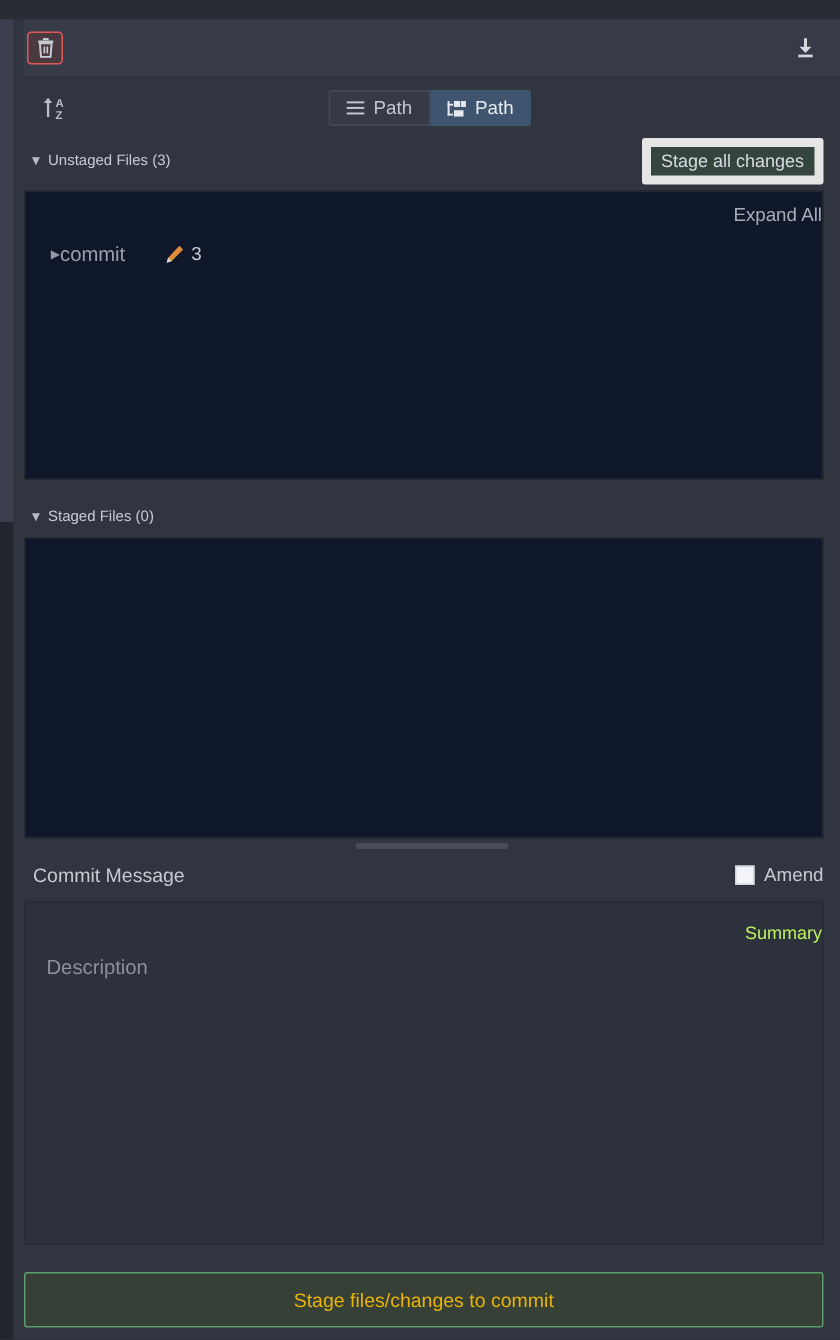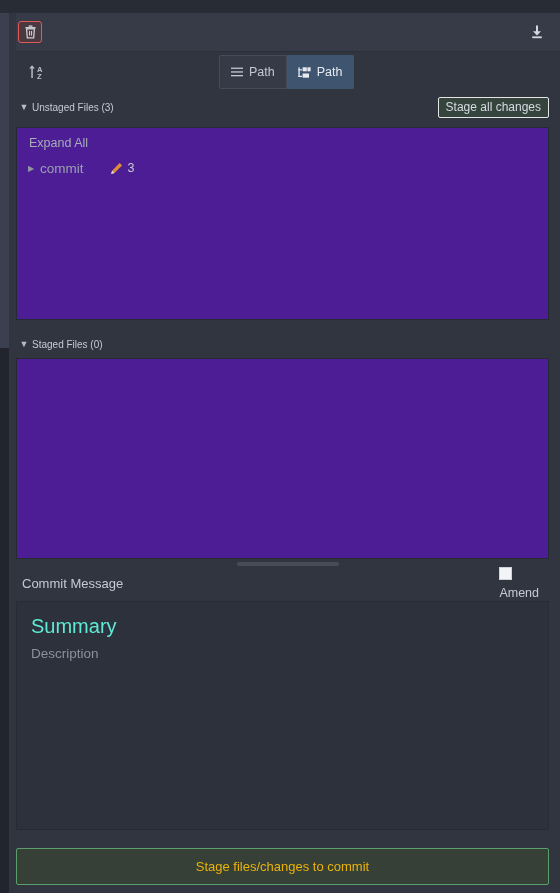--- a/index.html
+++ b/index.html
@@ -126,21 +126,21 @@
     left: 203px;
     display: flex;
     border-radius: 2px;
     overflow: hidden;
   }
   .seg {
     display: flex;
     align-items: center;
     gap: 6px;
     height: 24px;
-    padding: 16px 11px;
+    padding: 6px 11px;
     font-size: 12.5px;
     color: #c2c7d0;
     background: #353a46;
     border: 1px solid #454b59;
     box-sizing: border-box;
     cursor: pointer;
   }
   .seg.active {
     background: #3f546f;
     border-color: #3f546f;
@@ -168,33 +168,34 @@
     font-size: 10px;
     color: #c5cad3;
   }
   .stage-all-btn {
     position: absolute;
     right: 11px;
     padding: 2px 7px 3px;
     font-size: 12px;
     color: #d6dbe2;
     background: #35453d;
-    border: 1px solid #e5e5e5;
+    border: 6px solid #e5e5e5;
     border-radius: 2px;
     cursor: pointer;
   }
 
   
   .panel {
     position: absolute;
     left: 16px;
     right: 11px;
-    background: #4c1d95;
+    background: #0f172a;
     border: 1px solid #262a32;
     box-sizing: border-box;
+    text-align: right;
   }
   .expand-all {
     margin: 8px 0 0 12px;
     font-size: 12.5px;
     color: #a8adb7;
     cursor: pointer;
     display: inline-block;
   }
   .file-row {
     display: flex;
@@ -250,26 +251,25 @@
     display: flex;
     align-items: center;
     padding-left: 6px;
   }
   .commit-head .label {
     font-size: 13px;
     color: #c5cad3;
   }
   .amend-wrap {
     position: absolute;
-    right: 21px;
-    display: flex;
-    align-items: flex-start;
+    right: 11px;
+    display: flex;
+    align-items: flex-end;
     gap: 6px;
     cursor: pointer;
-    flex-direction: column;
   }
   .checkbox {
     width: 13px;
     height: 13px;
     background: #f2f4f7;
     border: 1px solid #cfd4dc;
     box-sizing: border-box;
   }
   .amend-label {
     font-size: 12.5px;
@@ -281,22 +281,23 @@
     right: 11px;
     top: 601px;
     height: 229px;
     background: #2c313b;
     border: 1px solid #272b34;
     box-sizing: border-box;
     cursor: text;
   }
   .summary-ph {
     margin: 13px 0 0 14px;
-    font-size: 20px;
-    color: #5eead4;
+    font-size: 12px;
+    color: #bef264;
+    text-align: right;
   }
   .desc-ph {
     margin: 8px 0 0 14px;
     font-size: 13.5px;
     color: #8b909b;
   }
 
   
   .commit-btn {
     position: absolute;

